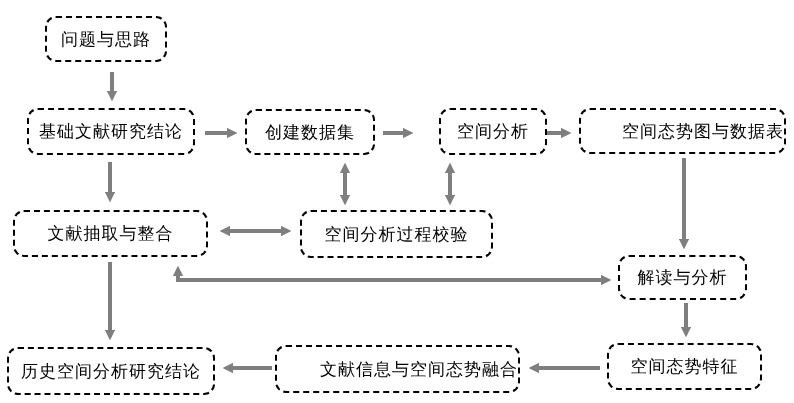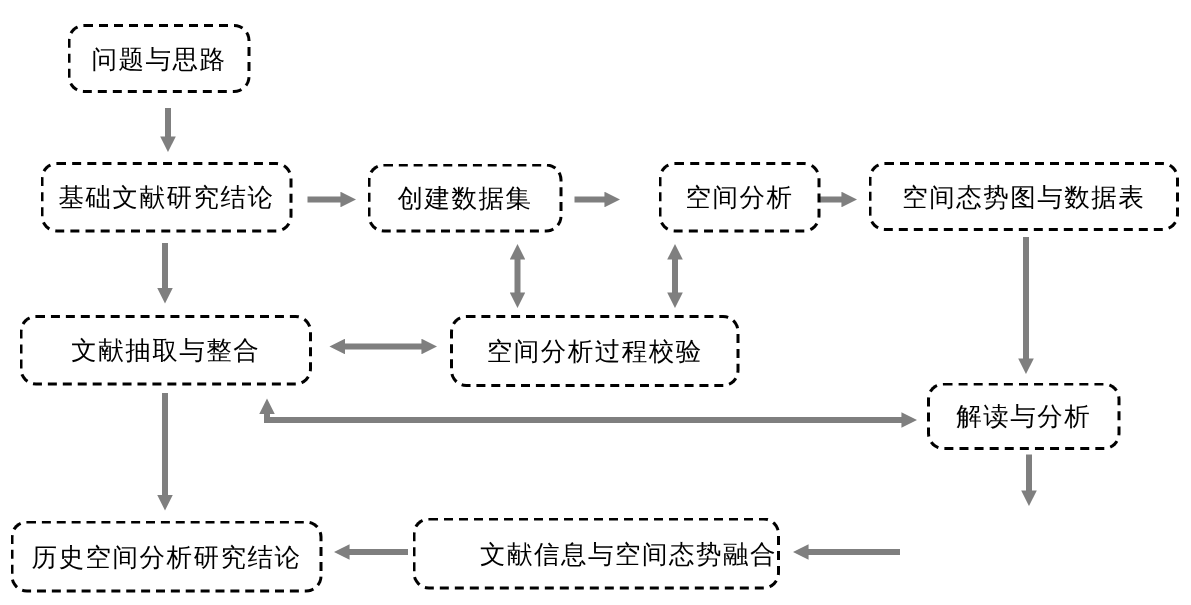--- a/index.html
+++ b/index.html
@@ -81,21 +81,21 @@
   </div>
 
   <div class="node" style="left:245px; top:109px; width:130px; height:46px;">
     <span>创建数据集</span>
   </div>
 
   <div class="node" style="left:439px; top:108px; width:108px; height:47px;">
     <span>空间分析</span>
   </div>
 
-  <div class="node" style="left:579px; top:108px; width:207px; height:46px;">
+  <div class="node" style="left:579px; top:108px; width:207px; height:46px;justify-content:flex-end;">
     <span>空间态势图与数据表</span>
   </div>
 
   <div class="node" style="left:13px;  top:210px; width:195px; height:47px;">
     <span>文献抽取与整合</span>
   </div>
 
   <div class="node" style="left:300px; top:210px; width:193px; height:48px;">
     <span>空间分析过程校验</span>
   </div>
@@ -105,14 +105,17 @@
   </div>
 
   <div class="node" style="left:7px;   top:347px; width:208px; height:48px;">
     <span>历史空间分析研究结论</span>
   </div>
 
   <div class="node" style="left:275px; top:345px; width:245px; height:48px;justify-content:flex-end;">
     <span>文献信息与空间态势融合</span>
   </div>
 
+  <div class="node" style="left:607px; top:343px; width:155px; height:47px;">
+    <span>空间态势特征</span>
+  </div>
 
 </div>
 
 </body></html>

